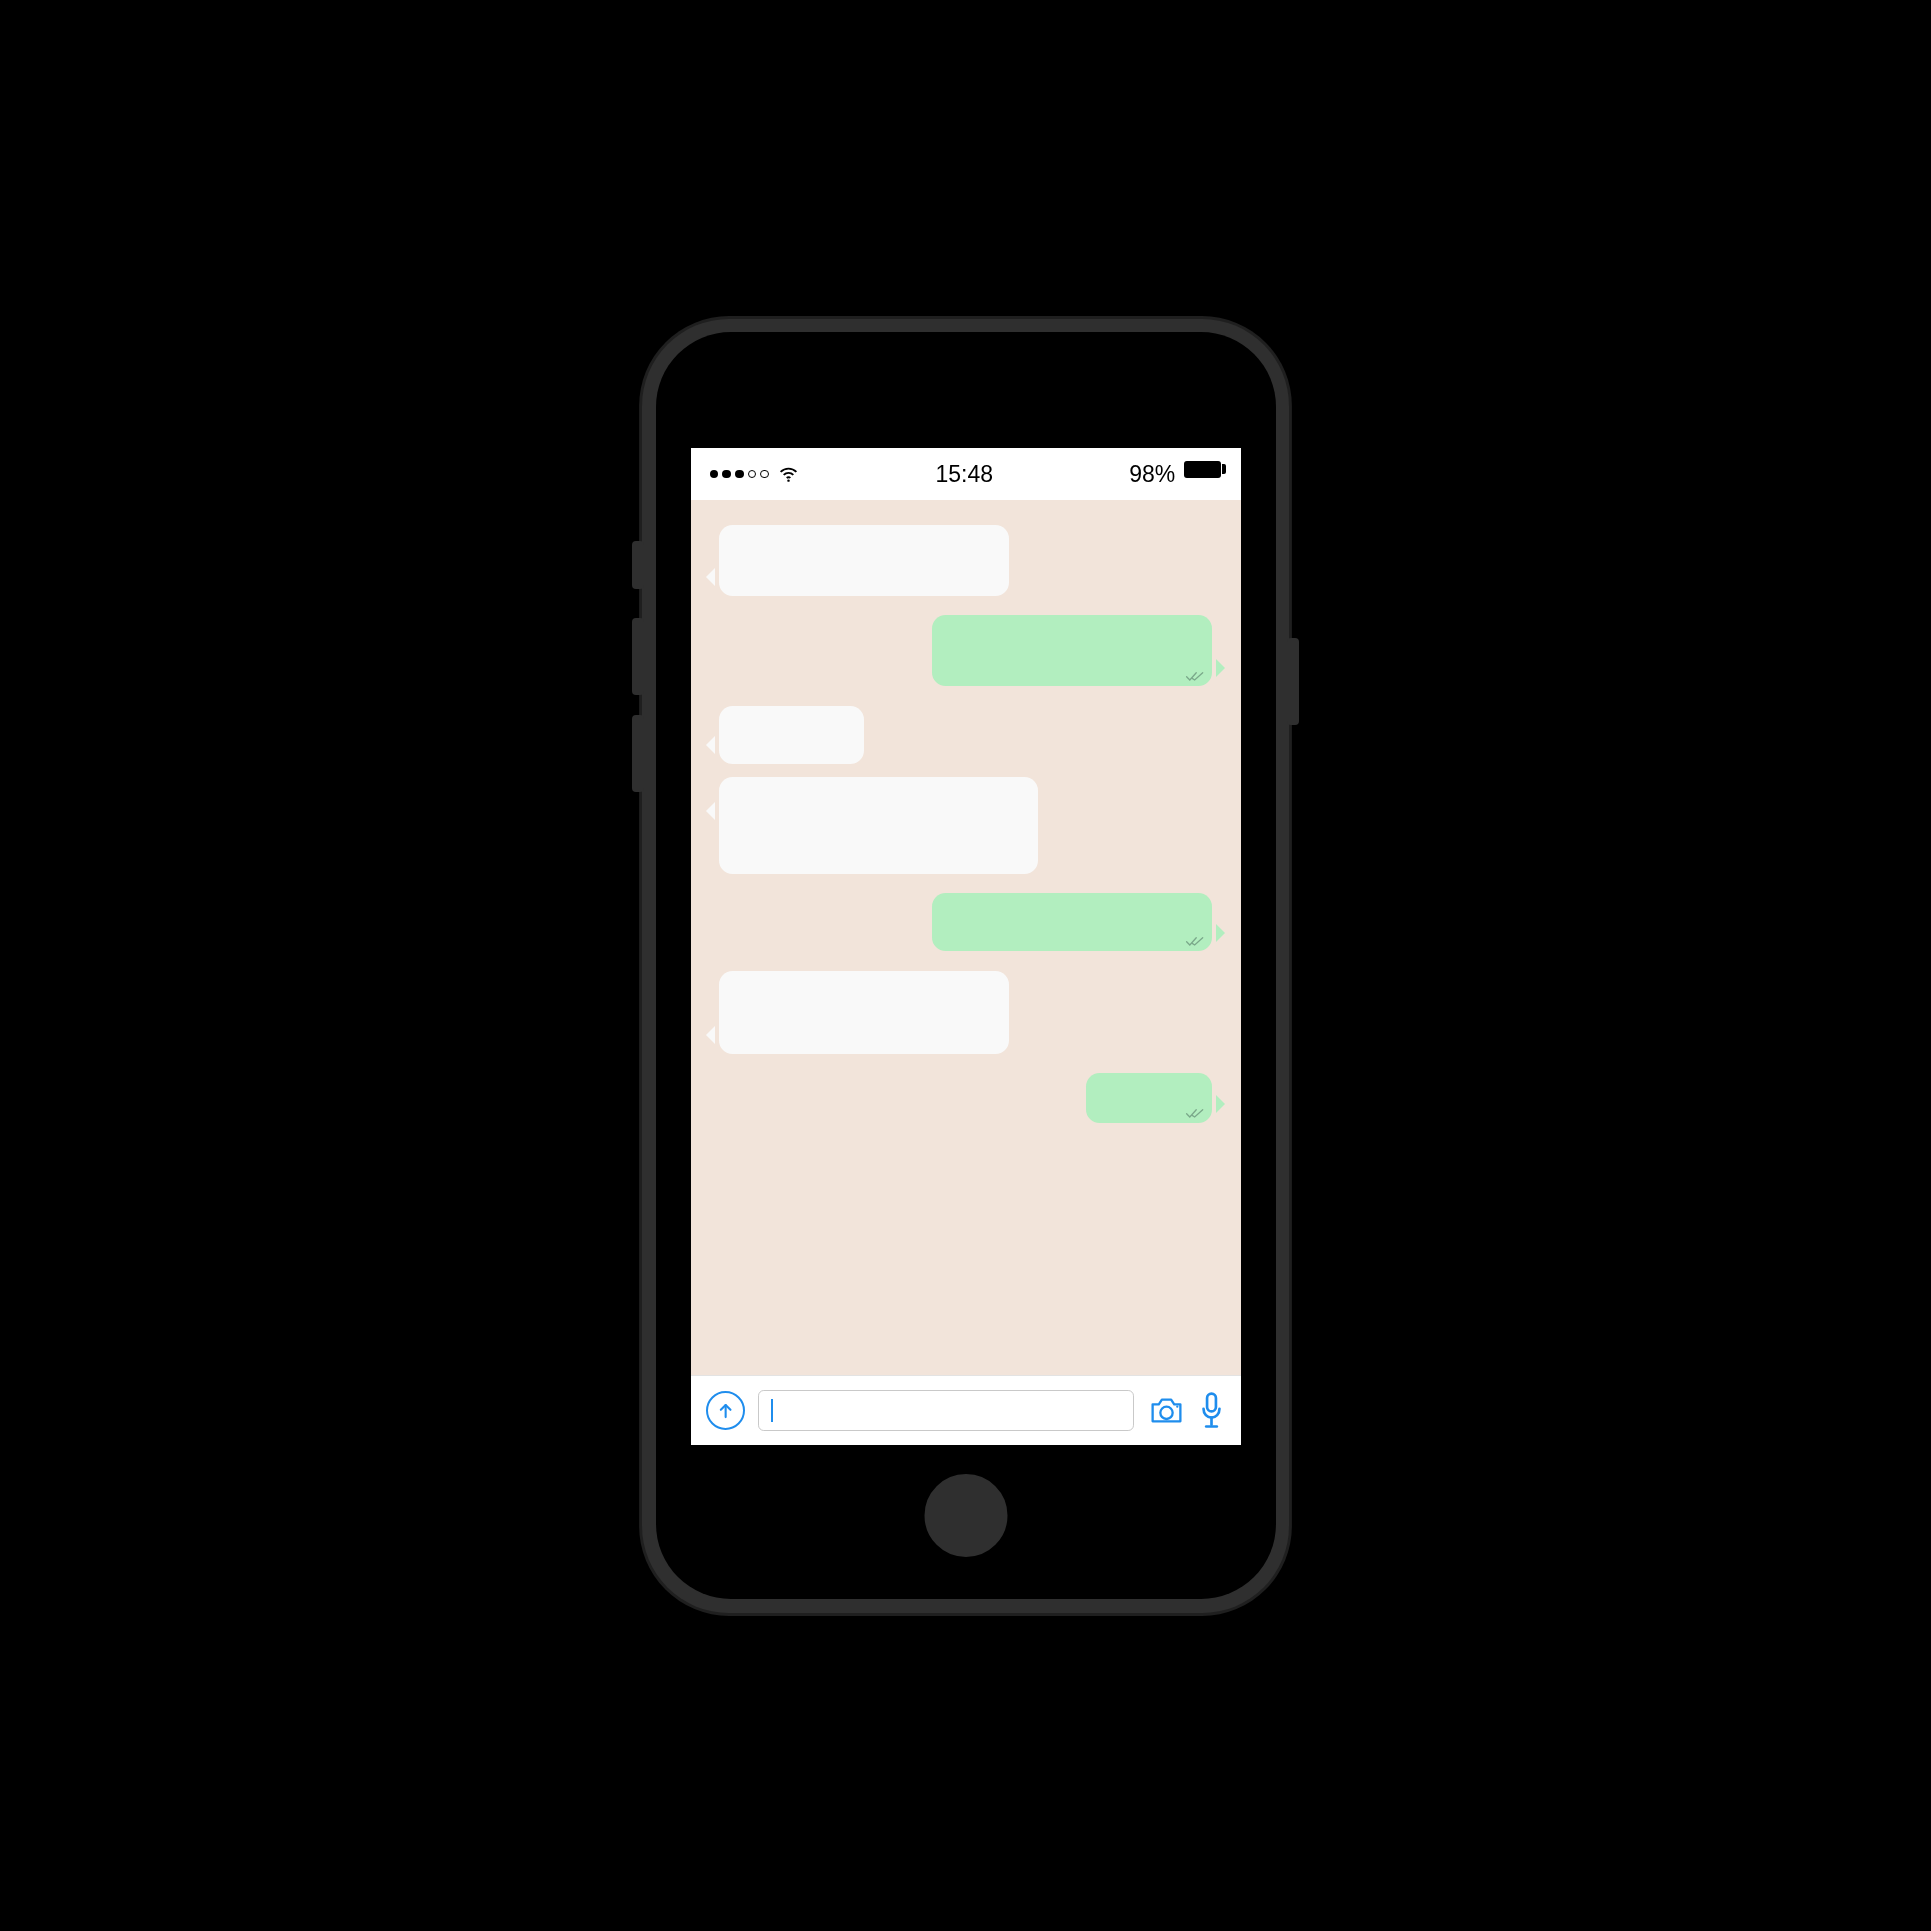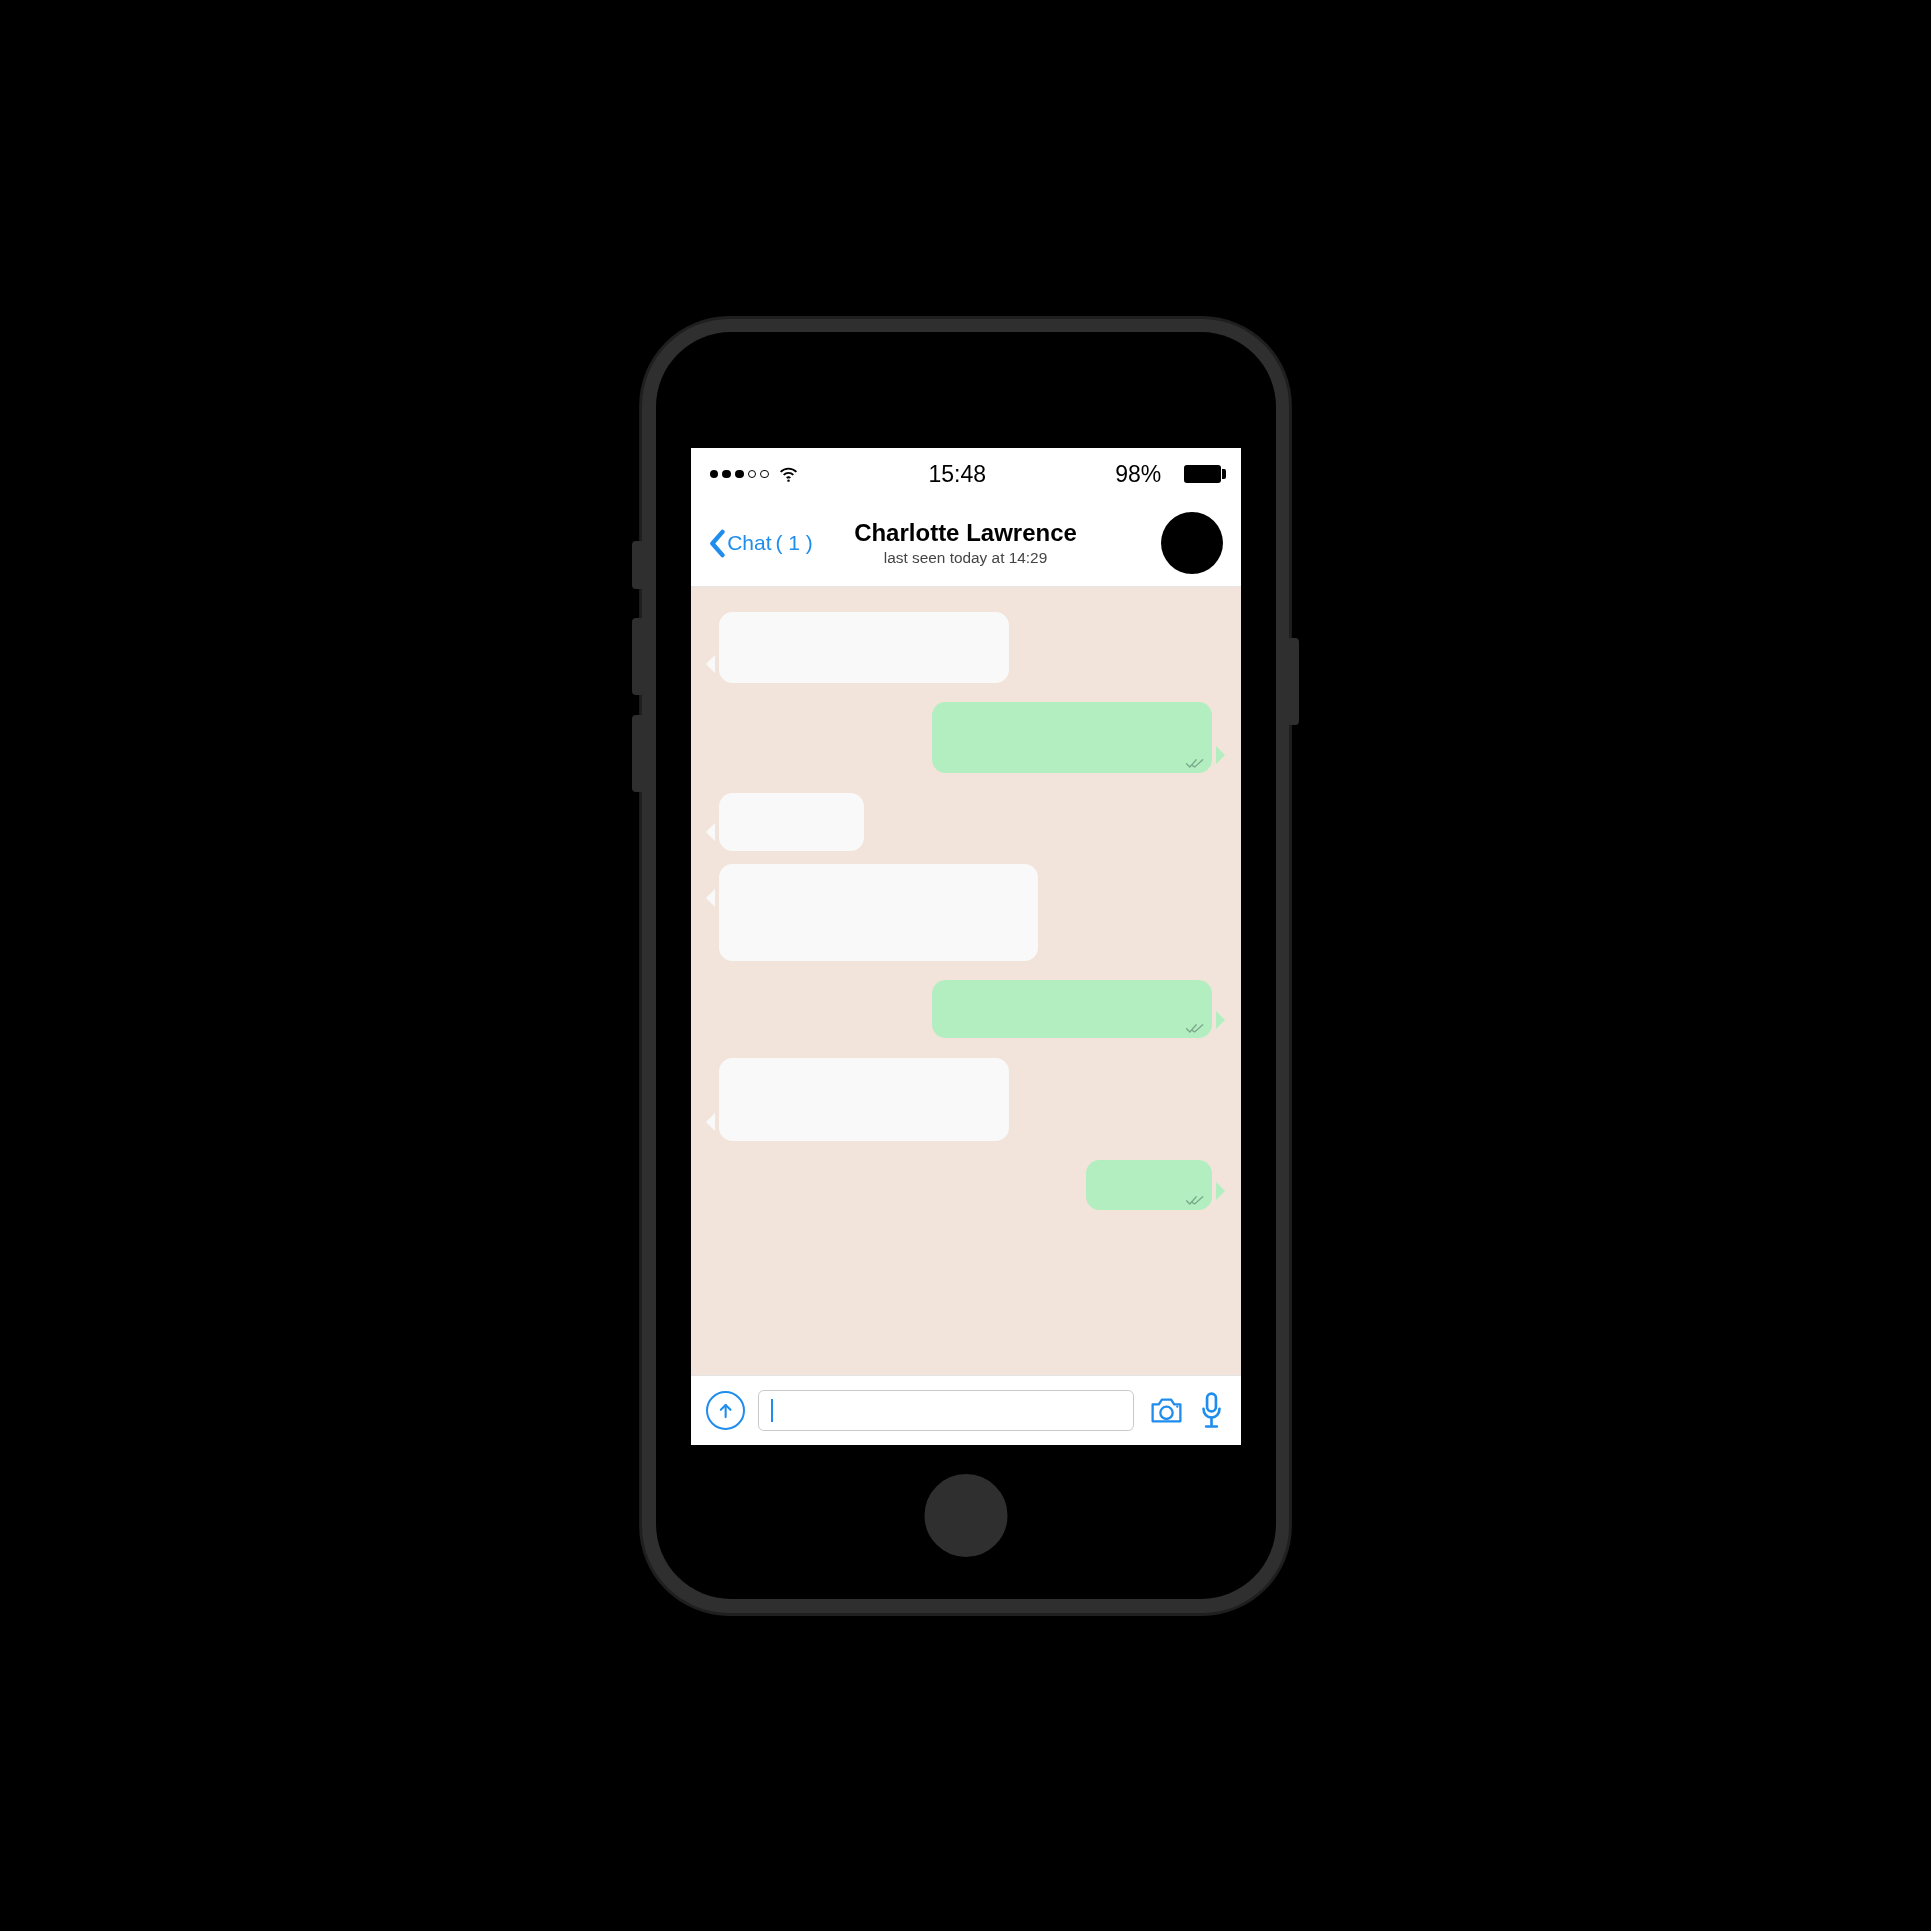--- a/index.html
+++ b/index.html
@@ -64,21 +64,21 @@
     height: 52px;
     display: flex; align-items: center; justify-content: space-between;
     padding: 0 19.3px;
     font-size: 23px; font-weight: 500; color: #000;
   }
   .status-left { display: flex; align-items: center; gap: 9.7px; }
   .signal-dots { display: flex; gap: 3.9px; align-items: center; }
   .signal-dots span { width: 8.7px; height:8.7px; border-radius:50%; background:#000; }
   .signal-dots span.empty { background:transparent; border:1.4px solid #000; }
   .wifi-icon svg { width: 21px; height: 21px; display:block; }
-  .status-right { display:flex; align-items:center; gap:23px; }
+  .status-right { display:flex; gap:9px; }
   .battery {
     width: 37px; height: 17.4px; background:#000; border-radius:2.9px; position:relative;
   }
   .battery::after {
     content:""; position:absolute; right:-4.8px; top:3.9px; width:3.9px; height:9.7px;
     background:#000; border-radius:0 1.9px 1.9px 0;
   }
 
   
   .chat-header {
@@ -187,34 +187,20 @@
             </svg>
           </div>
         </div>
         <div>15:48</div>
         <div class="status-right">
           <span>98%</span>
           <div class="battery"></div>
         </div>
       </div>
 
-      <div class="chat-header">
-        <div class="back-btn">
-          <svg viewBox="0 0 12 20">
-            <path d="M10 2 L3 10 L10 18" fill="none" stroke="#1f8ded" stroke-width="3" stroke-linecap="round" stroke-linejoin="round"></path>
-          </svg>
-          <span>Chat</span>
-          <span class="count" style="margin-left:3.9px;">( 1 )</span>
-        </div>
-        <div class="header-center">
-          <div class="contact-name">Charlotte Lawrence</div>
-          <div class="last-seen">last seen today at 14:29</div>
-        </div>
-        <div class="avatar"></div>
-      </div>
 
       <div class="messages">
         <div class="bubble in  m1"></div>
         <div class="bubble out m2">
           <div class="checks">
             <svg viewBox="0 0 24 14" fill="none" stroke-width="1.6" stroke-linecap="round">
               <path d="M2 7l4 4L14 2"></path>
                 <path d="M9 9l3 2L22 2"></path>
             </svg>
           </div>

